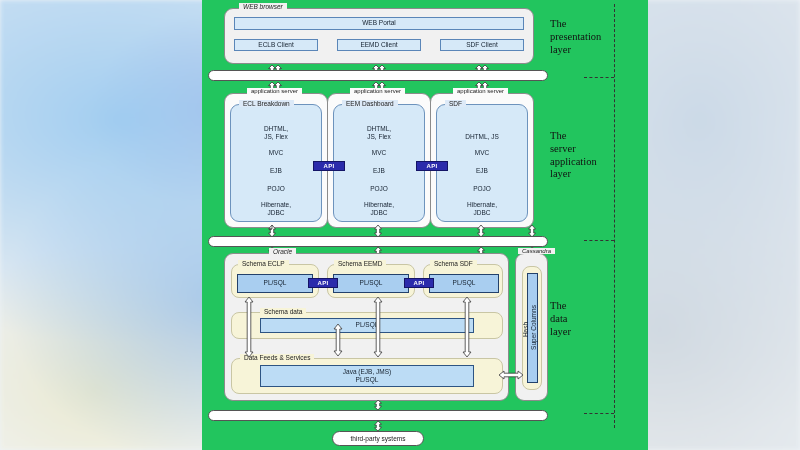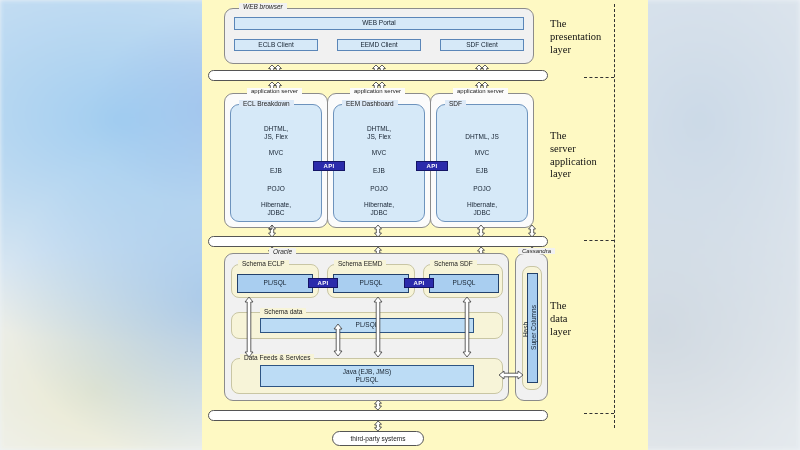--- a/index.html
+++ b/index.html
@@ -18,21 +18,21 @@
       radial-gradient(260px 200px at 95px 390px, rgba(228,226,180,0.55), rgba(228,226,180,0) 72%),
       radial-gradient(180px 140px at 215px 110px, rgba(110,110,210,0.35), rgba(110,110,210,0) 70%),
       radial-gradient(420px 420px at 700px 120px, rgba(200,215,230,0.9), rgba(200,215,230,0) 75%),
       radial-gradient(320px 300px at 660px 330px, rgba(205,212,218,0.8), rgba(205,212,218,0) 75%),
       linear-gradient(160deg,#d7e6f4 0%,#eceff2 40%,#f4f5f6 70%,#e9eef2 100%);
     filter:blur(2px);
   }
   
   #panel{
     position:absolute;left:202px;top:0;width:446px;height:450px;
-    background:#fef9c3;
+    background:#22c55e;
   }
   #figure{position:absolute;left:0;top:0;width:446px;height:450px;}
 
   
   .abs{position:absolute;box-sizing:border-box;}
 
   
   .group{
     border:1px solid #8b8b8b;border-radius:9px;background:#f1f1f1;
   }

